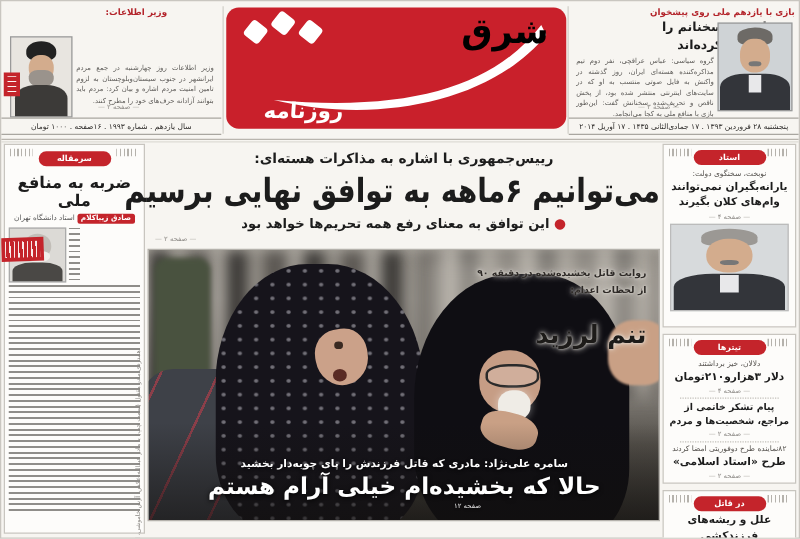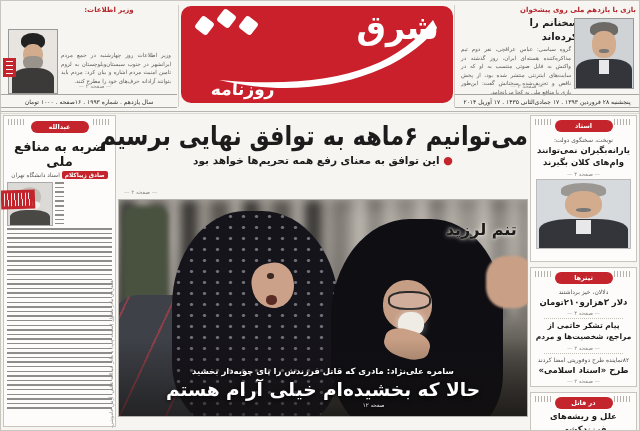--- a/index.html
+++ b/index.html
@@ -30,21 +30,21 @@
   .page-mark{font-size:5.5px;color:#8a8783;text-align:center;}
   .page-mark::before{content:"—  ";color:#b5b2ac;} .page-mark::after{content:"  —";color:#b5b2ac;}
   .tl-page{position:absolute;left:56px;right:44px;bottom:22px;}
   .info-line{position:absolute;left:0;right:0;bottom:3px;border-top:1px solid #a9a6a0;
              border-bottom:1px solid #a9a6a0;font-size:6px;text-align:center;padding:2.5px 0;color:#2c2a28;}
 
   .masthead{position:absolute;top:5px;left:180px;width:272px;height:97px;}
   .logo-box{position:absolute;inset:0;background:#c9202b;border-radius:10px;overflow:hidden;}
   .logo-dot{position:absolute;width:15px;height:15px;background:#fff;border-radius:3px;transform:rotate(38deg);}
   .d1{left:16px;top:12px}.d2{left:38px;top:5px}.d3{left:60px;top:12px}
-  .logo-word{position:absolute;right:14px;top:2px;color:#ffffff;font-size:33px;font-weight:bold;}
+  .logo-word{position:absolute;right:14px;top:2px;color:#000000;font-size:28px;font-weight:bold;}
   .logo-sub{position:absolute;left:30px;bottom:4px;color:#fff;font-size:17px;font-weight:bold;transform:skewX(-4deg);}
 
   .top-right{position:absolute;top:0;right:0;width:184px;height:110px;}
   .tr-kicker{margin-top:5px;padding-left:62px;text-align:center;font-size:7px;font-weight:bold;color:#b3242b;}
   .tr-headline{margin-top:2px;padding-left:62px;text-align:center;font-weight:bold;font-size:10px;line-height:1.4;}
   .tr-photo{position:absolute;right:5px;top:17px;width:58px;height:69px;border:1px solid #999;
             background:#cfd3d6;overflow:hidden;}
   .hair{position:absolute;left:26%;top:5%;width:48%;height:20%;background:#6d6a66;border-radius:50% 50% 30% 30%;}
   .suit{position:absolute;left:2%;top:58%;width:96%;height:44%;background:#33353a;border-radius:35% 35% 0 0;}
   .shirt{position:absolute;left:42%;top:60%;width:16%;height:20%;background:#e8e8ea;}
@@ -82,21 +82,21 @@
   .chadorR{position:absolute;inset:0;background:#0f0e13;border-radius:46% 42% 28% 34%;}
   .faceR{position:absolute;left:30%;top:28%;width:29%;height:23%;background:#c69d85;border-radius:48%;}
   .glassesR{position:absolute;left:33%;top:33%;width:23%;height:7%;border:2px solid #2a2a2a;border-radius:42%;background:rgba(255,255,255,.18);}
   .tissue{position:absolute;left:39%;top:43%;width:15%;height:11%;background:#efece6;border-radius:45%;box-shadow:0 0 7px rgba(255,255,255,.45);}
   .handR{position:absolute;left:31%;top:51%;width:27%;height:13%;background:#c9a085;border-radius:42%;transform:rotate(16deg);}
   .hand-far{position:absolute;right:-2%;top:26%;width:12%;height:24%;background:#c9a085;border-radius:40%;filter:blur(1px);}
   .photo-darken{position:absolute;left:0;right:0;bottom:0;height:36%;background:linear-gradient(180deg,transparent,rgba(18,16,14,.6));}
   .ph-top{position:absolute;right:2.5%;top:6%;width:40%;text-align:right;color:#2e2a27;
           text-shadow:0 0 5px rgba(238,235,228,.95),0 0 2px rgba(238,235,228,.9);}
   .ph-top-kicker{font-size:7.5px;font-weight:bold;line-height:1.7;}
-  .ph-top-headline{font-size:16px;font-weight:bold;margin-top:7px;color:#1d1b19;}
+  .ph-top-headline{font-size:20px;font-weight:bold;margin-top:17px;color:#1d1b19;}
   .ph-bottom{position:absolute;left:3%;right:3%;bottom:3.5%;text-align:center;color:#fff;}
   .ph-bottom-kicker{font-size:8.5px;font-weight:bold;text-shadow:0 1px 3px rgba(0,0,0,.95);}
   .ph-bottom-headline{font-size:18.5px;font-weight:bold;margin-top:3px;text-shadow:0 1px 4px rgba(0,0,0,.95);}
   .ph-page{font-size:5.5px;opacity:.9;text-align:right;margin:2px 34% 0 0;text-shadow:0 1px 2px rgba(0,0,0,.9);}
   .credit{position:absolute;left:-10px;top:86px;height:318px;width:9px;font-size:5px;color:#8a8783;
           writing-mode:vertical-rl;transform:rotate(180deg);text-align:center;}
 
   
   .editorial{position:absolute;left:2px;top:114px;width:113px;bottom:3px;background:#fdfcfa;
              border:1px solid #c8c5bf;padding:3px;box-sizing:border-box;}
@@ -185,39 +185,40 @@
     <div class="page-mark tr-page">صفحه ۳</div>
     <div class="info-line">پنجشنبه ۲۸ فروردین ۱۳۹۳ . ۱۷ جمادی‌الثانی ۱۴۳۵ . ۱۷ آوریل ۲۰۱۴</div>
   </div>
 
   <div class="rule1"></div>
   <div class="rule2"></div>
 
   <div class="editorial">
     <div class="ticks l"></div>
     <div class="ticks r"></div>
-    <span class="pill">عبدالله</span>
+    <span class="pill">سرمقاله</span>
     <div class="ed-headline">ضربه به منافع ملی</div>
     <div class="ed-byline">
       <span class="ed-name">صادق زیباکلام</span>
       <span>استاد دانشگاه تهران</span>
     </div>
     <div class="ed-photo">
       <div class="bw-head"></div>
       <div class="bw-beard"></div>
       <div class="bw-suit"></div>
     </div>
     <div class="ed-lines-a">
         <div class="tlines" style="height:100%"></div>
       </div>
     <div class="ed-lines-b tlines"></div>
     <div class="ed-stamp"></div>
   </div>
 
   <div class="center">
+    <div class="lead-kicker">رییس‌جمهوری با اشاره به مذاکرات هسته‌ای:</div>
     <div class="lead-headline">می‌توانیم ۶ماهه به توافق نهایی برسیم</div>
     <div class="lead-sub">
       <span class="bullet">●</span>
       <span>این توافق به معنای رفع همه تحریم‌ها خواهد بود</span>
     </div>
     <div class="page-mark lead-page">صفحه ۲</div>
 
     <div class="photo">
       <div class="crowd"></div>
       <div class="crowd-light"></div>
@@ -233,20 +234,24 @@
         <div class="chadorR"></div>
         <div class="faceR"></div>
         <div class="glassesR"></div>
         <div class="tissue"></div>
         <div class="handR"></div>
       </div>
       <div class="hand-far"></div>
       <div class="photo-darken"></div>
 
       <div class="ph-top">
+        <div class="ph-top-kicker">
+          <div>روایت قاتل بخشیده‌شده در دقیقه ۹۰</div>
+          <div>از لحظات اعدام:</div>
+        </div>
         <div class="ph-top-headline">تنم لرزید</div>
       </div>
 
       <div class="ph-bottom">
         <div class="ph-bottom-kicker">سامره علی‌نژاد: مادری که قاتل فرزندش را پای چوبه‌دار بخشید</div>
         <div class="ph-bottom-headline">حالا که بخشیده‌ام خیلی آرام هستم</div>
         <div class="ph-page">صفحه ۱۲</div>
       </div>
     </div>
     <div class="credit">همدردی مادر مقتول (سمت چپ) با مادر عبدالله    عکس: آرش خاموشی، ایسنا</div>

